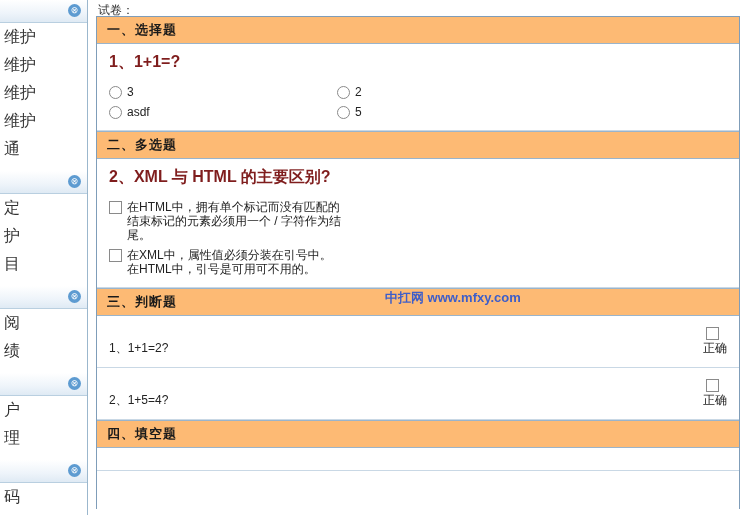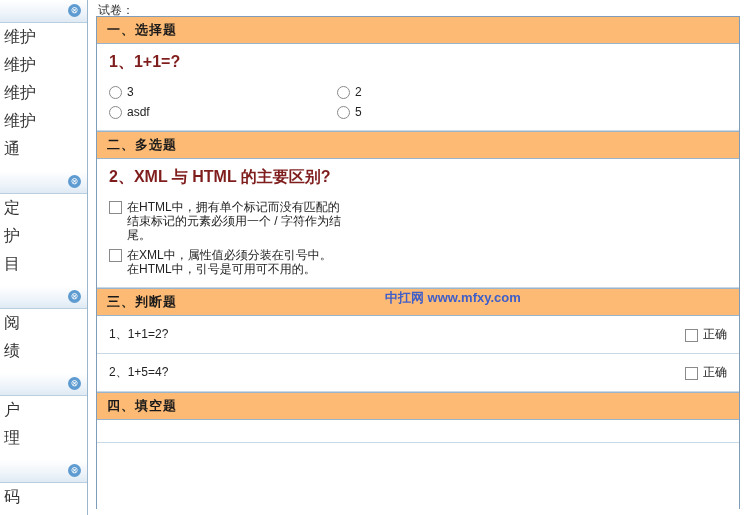--- a/index.html
+++ b/index.html
@@ -146,20 +146,21 @@
     align-items: flex-end;
     padding: 10px 12px 10px 12px;
     border-bottom: 1px solid #c9d8e5;
     font-size: 12px;
     color: #222222;
   }
   .tf-right {
     display: flex;
     align-items: center;
     font-size: 12px;
+    flex-direction: column;
   }
   .fill-row {
     padding: 11px 0 11px 12px;
     border-bottom: 1px solid #c9d8e5;
     font-size: 12px;
     color: #222222;
   }
   .watermark {
     position: absolute;
     left: 288px;

